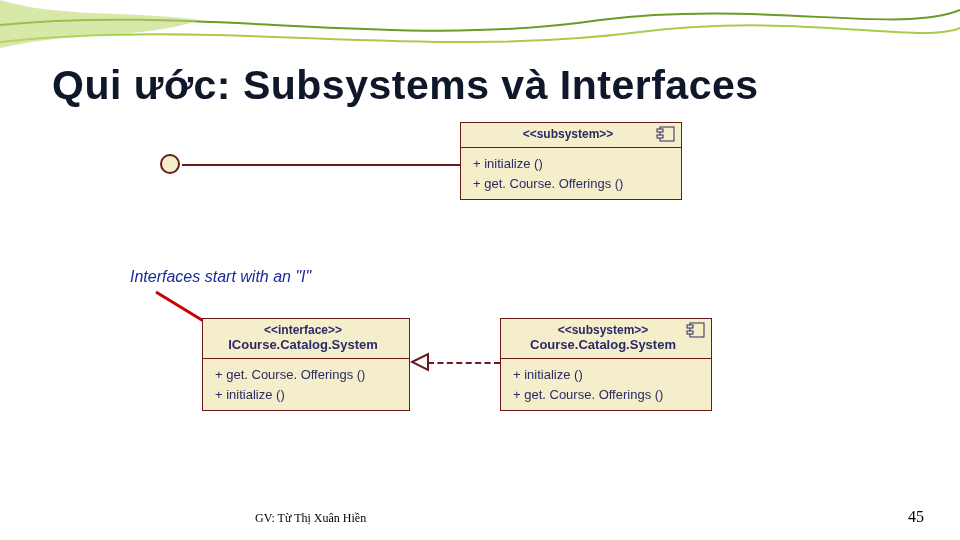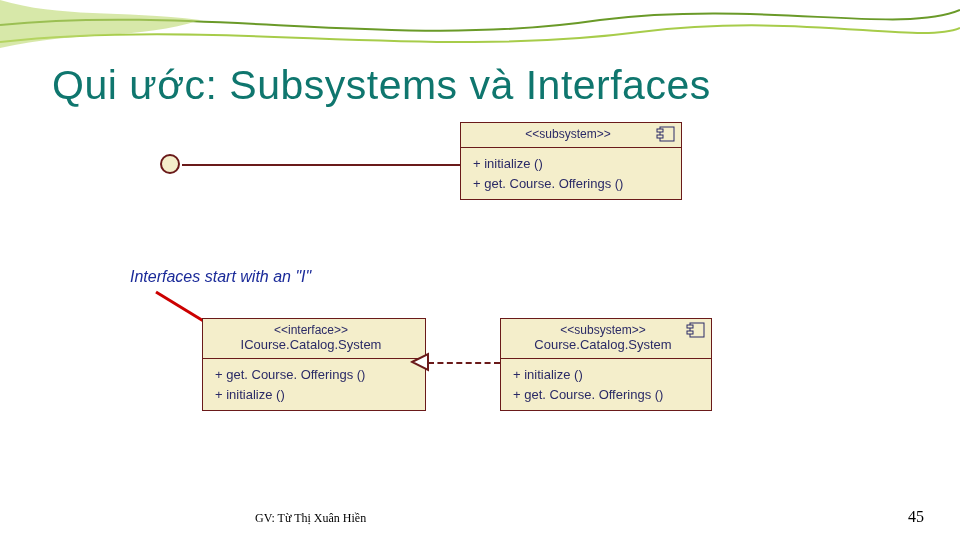--- a/index.html
+++ b/index.html
@@ -15,22 +15,22 @@
     position: absolute;
     top: 0; left: 0;
     width: 960px; height: 60px;
     pointer-events: none;
   }
   .title {
     position: absolute;
     top: 62px;
     left: 52px;
     font-size: 41px;
-    color: #0f766e;
-    font-weight: 400;
+    color: #0f172a;
+    font-weight: 700;
     letter-spacing: 0.5px;
   }
   .diagram {
     position: absolute;
     top: 120px;
     left: 130px;
     width: 700px;
     height: 360px;
   }
   .lollipop-circle {
@@ -56,20 +56,21 @@
     border: 1px solid #6a1a1a;
     background: #f4eecb;
     color: #2a2a66;
     font-size: 13px;
   }
   .uml-head {
     text-align: center;
     padding: 4px 16px 6px 10px;
     border-bottom: 1px solid #6a1a1a;
     position: relative;
+    font-weight: bold;
   }
   .uml-head .stereo { font-size: 12px; }
   .uml-head .name { }
   .comp-icon {
     position: absolute;
     top: 3px; right: 6px;
   }
   .uml-ops {
     padding: 6px 12px;
     line-height: 1.5;
@@ -142,21 +143,21 @@
       <div>+ get. Course. Offerings ()</div>
     </div>
   </div>
 
   <div class="note-text" style="left:0px; top:148px;">Interfaces start with an "I"</div>
   <svg class="arrow-red" style="left:16px; top:168px; width:100px; height:56px;" viewBox="0 0 100 56">
     <line x1="10" y1="4" x2="82" y2="48" stroke="#cc0000" stroke-width="3"></line>
     <polygon points="82,48 68,46 76,36" fill="#cc0000"></polygon>
   </svg>
 
-  <div class="uml-box" style="left:72px; top:198px; width:224px;">
+  <div class="uml-box" style="left:72px; top:198px; width:208px;">
     <div class="uml-head">
       <div class="stereo">&lt;&lt;interface&gt;&gt;</div>
       <div class="name">ICourse.Catalog.System</div>
     </div>
     <div class="uml-ops">
       <div>+ get. Course. Offerings ()</div>
       <div>+ initialize ()</div>
     </div>
   </div>
 

